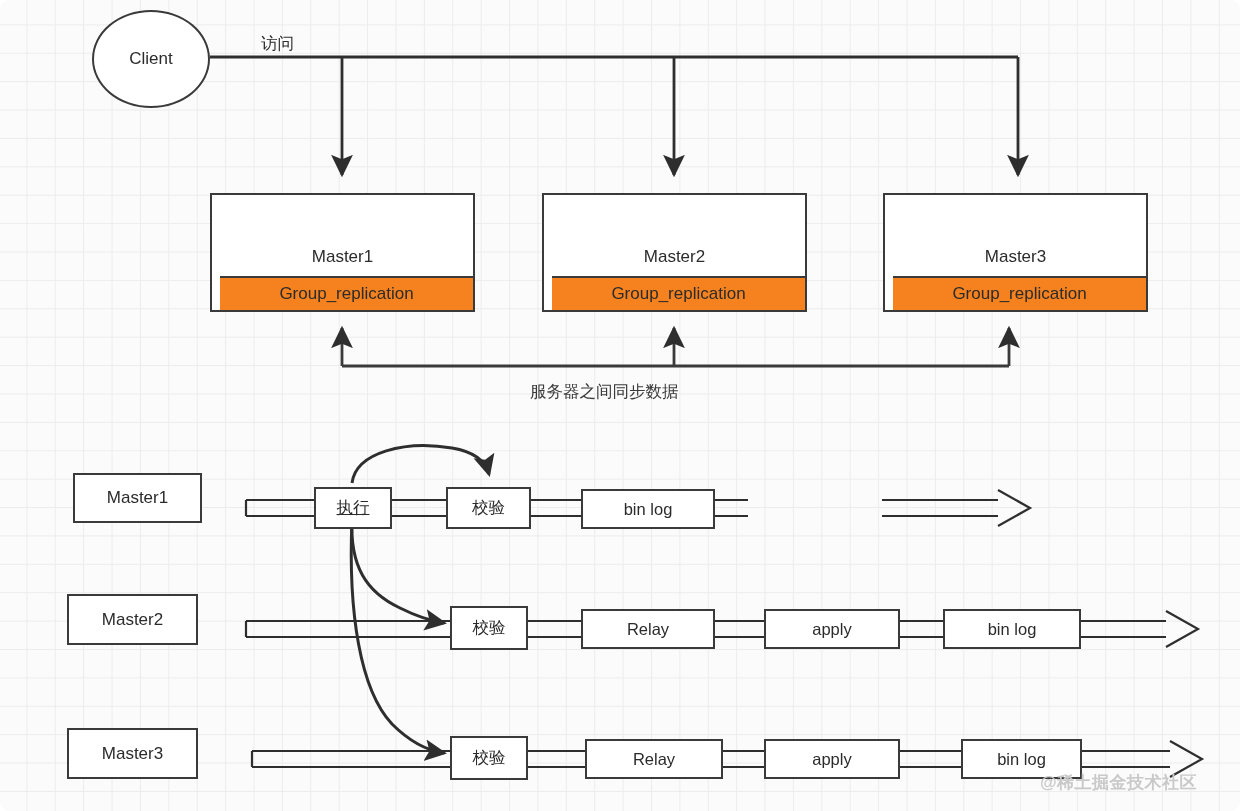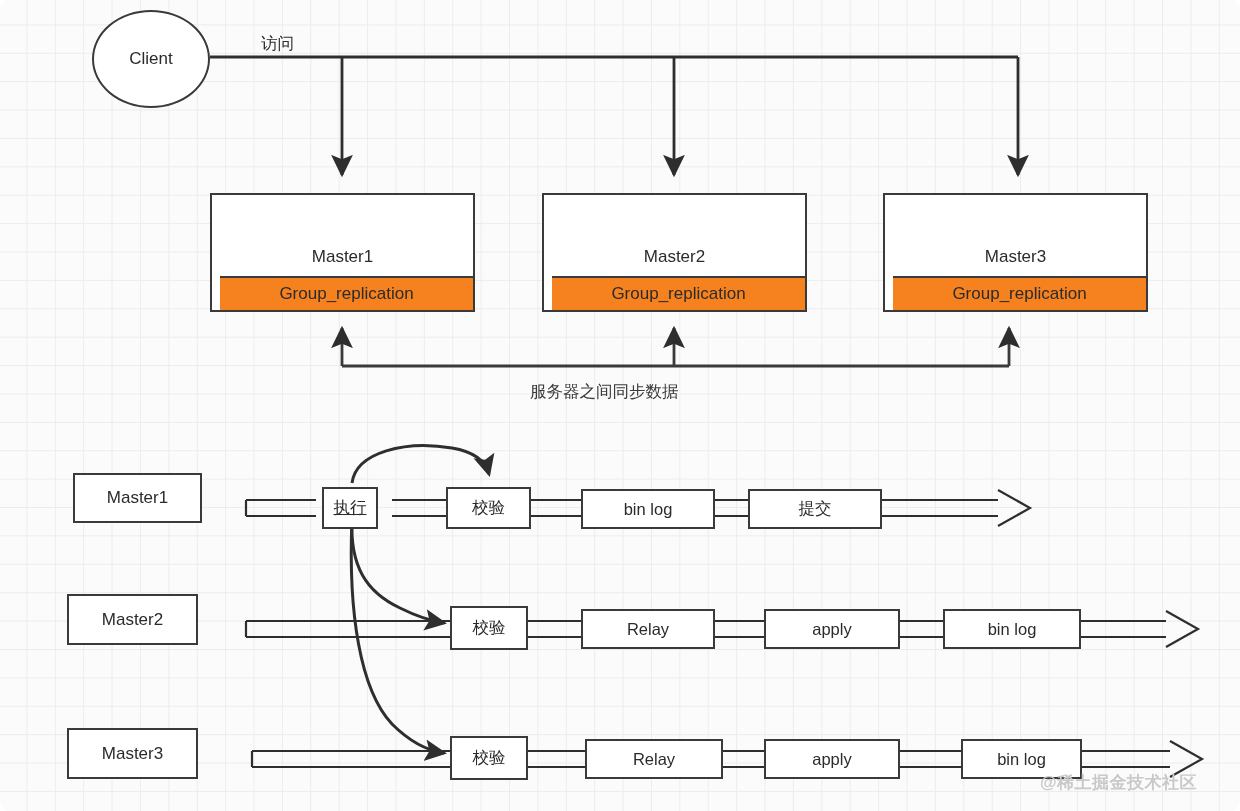--- a/index.html
+++ b/index.html
@@ -210,24 +210,23 @@
     <div class="server-name">Master3</div>
     <div class="server-band" style="background:#F5821F;">Group_replication</div>
   </div>
 
   <div class="caption" style="left:530px; top:381px;">服务器之间同步数据</div>
 
   <div class="node-label" style="left:73px; top:473px; width:129px; height:50px;">Master1</div>
   <div class="node-label" style="left:67px; top:594px; width:131px; height:51px;">Master2</div>
   <div class="node-label" style="left:67px; top:728px; width:131px; height:51px;">Master3</div>
 
-  <div class="stage" style="left:322px; top:487px; width:56px; height:42px;text-decoration:underline;">执行</div>
+  <div class="stage" style="left:314px; top:487px; width:78px; height:42px;text-decoration:underline;">执行</div>
   <div class="stage" style="left:446px; top:487px; width:85px; height:42px;">校验</div>
   <div class="stage" style="left:581px; top:489px; width:134px; height:40px;">bin log</div>
-  <div class="stage" style="left:748px; top:489px; width:134px; height:40px;">提交</div>
 
   <div class="stage" style="left:450px; top:606px; width:78px; height:44px;">校验</div>
   <div class="stage" style="left:581px; top:609px; width:134px; height:40px;">Relay</div>
   <div class="stage" style="left:764px; top:609px; width:136px; height:40px;">apply</div>
   <div class="stage" style="left:943px; top:609px; width:138px; height:40px;">bin log</div>
 
   <div class="stage" style="left:450px; top:736px; width:78px; height:44px;">校验</div>
   <div class="stage" style="left:585px; top:739px; width:138px; height:40px;">Relay</div>
   <div class="stage" style="left:764px; top:739px; width:136px; height:40px;">apply</div>
   <div class="stage" style="left:961px; top:739px; width:121px; height:40px;">bin log</div>

